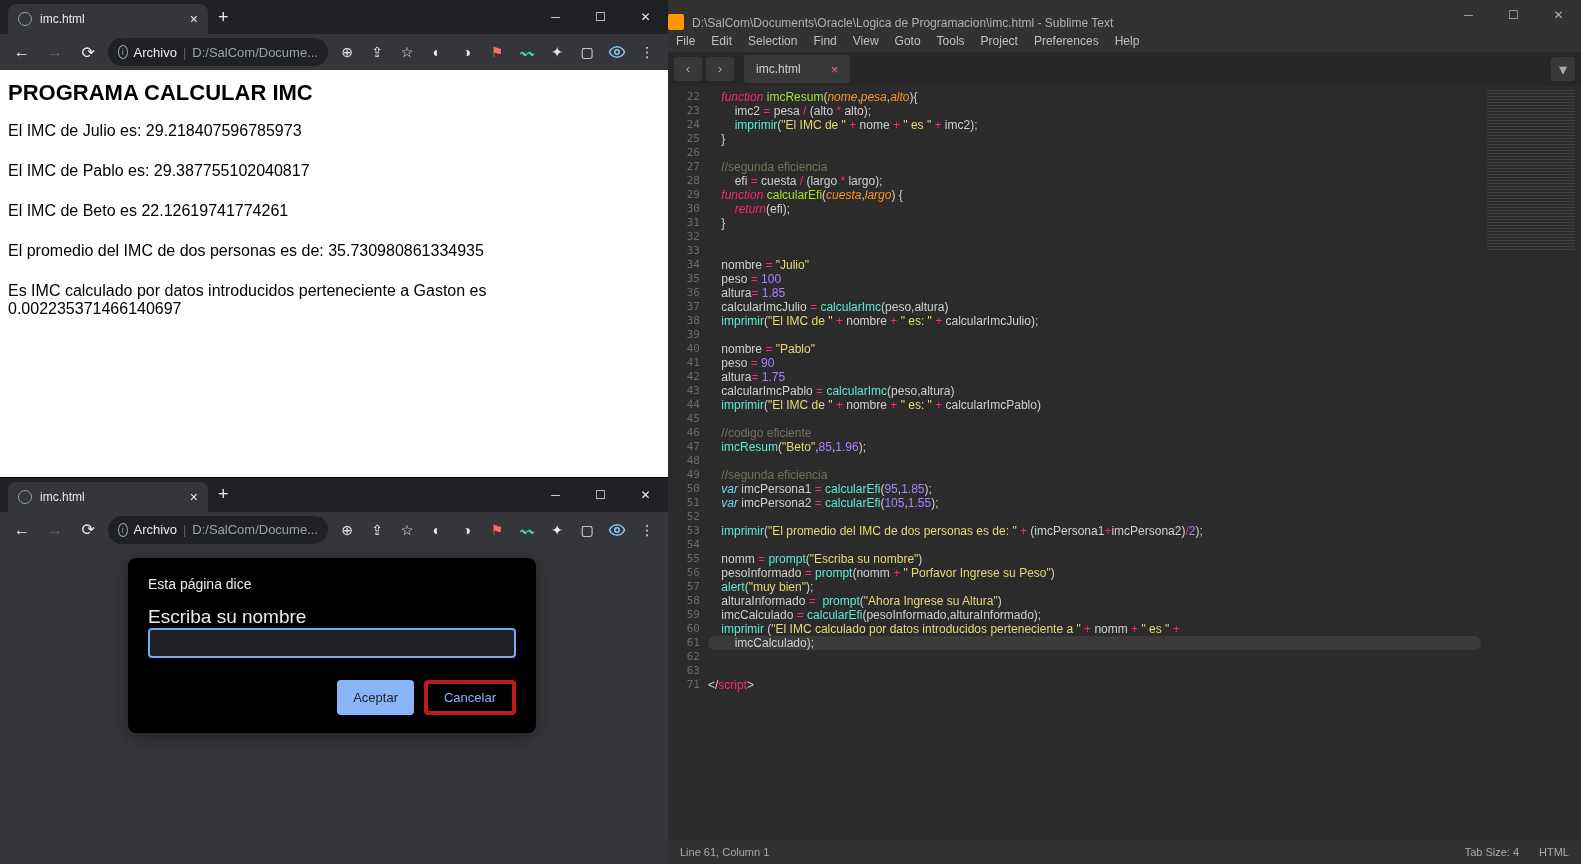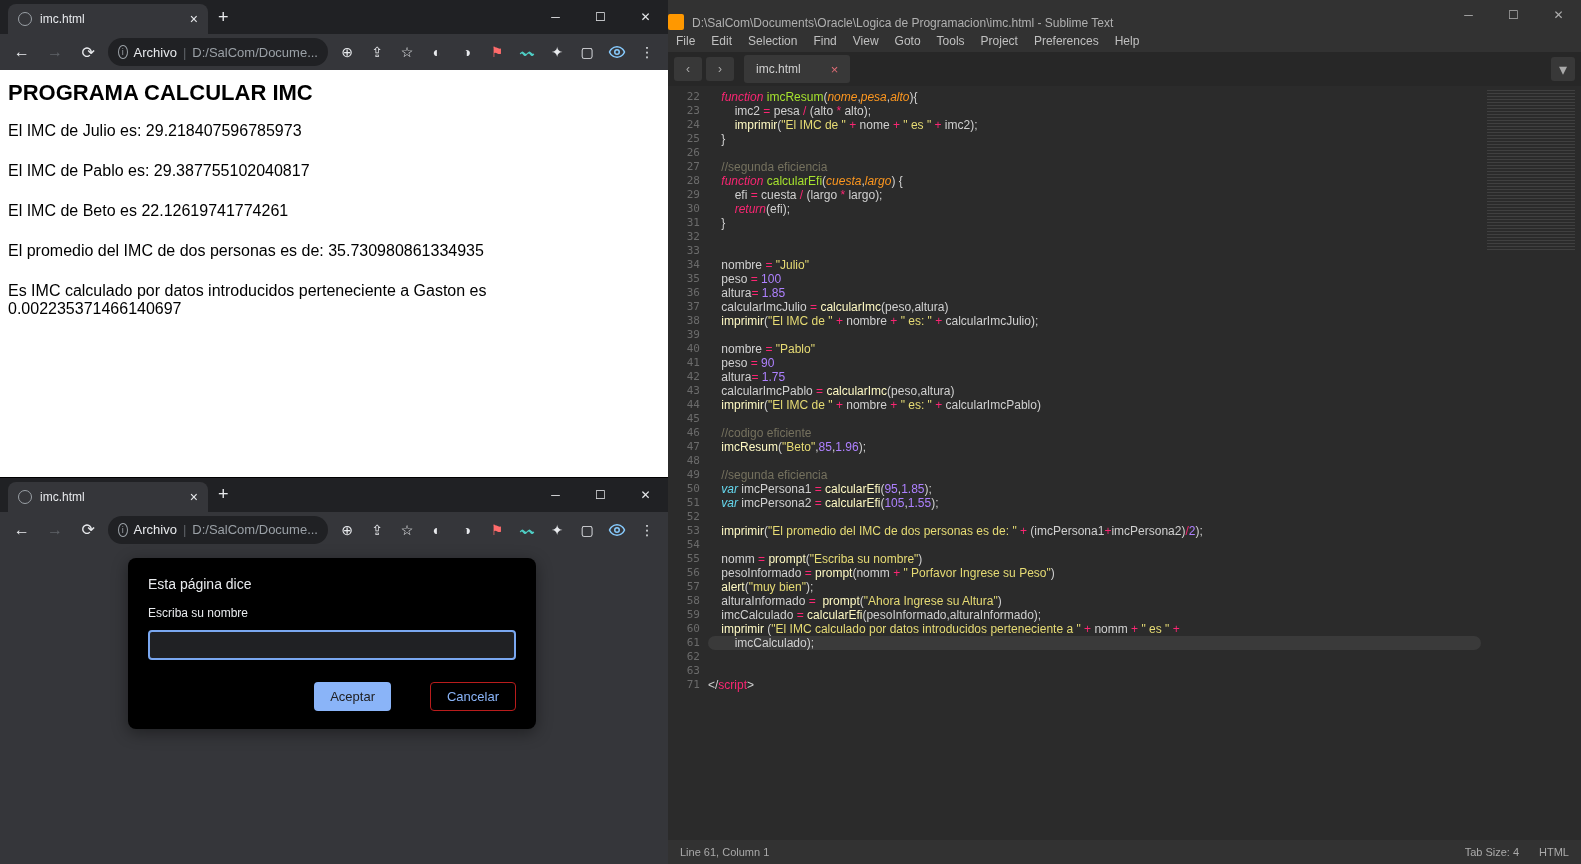--- a/index.html
+++ b/index.html
@@ -34,26 +34,26 @@
 
 .page { flex:1; background:#fff; padding:10px 8px; font-family:"Times New Roman",serif; color:#000; }
 .page h1 { font-size:22px; font-weight:700; margin-bottom:16px; }
 .page p { font-size:16px; margin-bottom:22px; }
 
 
 .cr-win2 { border-top:1px solid #000; }
 .page2 { background:#35363a; flex:1; position:relative; }
 .dialog { position:absolute; top:10px; left:128px; width:408px; background:#000000; border-radius:8px; padding:18px 20px; box-shadow:0 4px 16px rgba(0,0,0,.4); }
 .dialog .hd { color:#e8eaed; font-size:14px; margin-bottom:14px; }
-.dialog .lbl { color:#e8eaed; font-size:12px; margin-bottom:10px; }
+.dialog .lbl { color:#e8eaed; font-size:19px; }
 .dialog input { width:100%; height:30px; background:#202124; border:2px solid #7aa7f0; border-radius:4px; color:#e8eaed; padding:0 6px; font-size:13px; outline:none; }
 .dialog .btns { display:flex; justify-content:flex-end; gap:10px; margin-top:22px; }
 .dialog .btn { padding:6px 16px; border-radius:4px; font-size:13px; cursor:pointer; border:none; }
 .dialog .btn.pri { background:#8ab4f8; color:#202124;margin-left:20px; }
-.dialog .btn.sec { background:transparent; color:#8ab4f8; border:1px solid #b91c1c;margin-left:29px; }
+.dialog .btn.sec { background:transparent; color:#8ab4f8; border:4px solid #b91c1c; }
 
 
 .right { flex:1; height:864px; background:#2b2b2b; display:flex; flex-direction:column; }
 .st-titlebar { height:30px; background:#323232; display:flex; align-items:flex-end; padding:0 0; }
 .st-logo { width:16px; height:16px; background:#ff9800; border-radius:2px; margin-right:8px; }
 .st-title { color:#b0b0b0; font-size:12px; }
 .st-winctl { margin-left:auto; display:flex; }
 .st-winctl span { width:45px; height:30px; display:flex; align-items:center; justify-content:center; color:#b0b0b0; font-size:12px; }
 .st-menu { height:22px; background:#323232; display:flex; align-items:center; padding:0 8px; gap:16px; }
 .st-menu span { color:#c0c0c0; font-size:12px; cursor:pointer; }
@@ -64,21 +64,21 @@
 .st-tab .cls { color:#e06c75; font-size:13px; }
 .st-dd { margin-left:auto; width:24px; height:24px; background:#383838; display:flex; align-items:center; justify-content:center; color:#aaa; border-radius:3px; }
 
 .st-body { flex:1; display:flex; position:relative; overflow:hidden; }
 .st-gutter { width:40px; background:#2b2b2b; padding-top:4px; }
 .st-gutter div { color:#6b6b6b; font-size:11px; text-align:right; padding-right:8px; height:14px; font-family:Consolas,monospace; line-height:14px; }
 .st-code { flex:1; background:#2b2b2b; padding-top:4px; font-family:Consolas,monospace; font-size:12px; position:relative; }
 .st-code .ln { height:14px; line-height:14px; white-space:pre; color:#d0d0d0; }
 .st-code .hl { background:#3a3a3a;border-radius:7px; }
 .c-kw { color:#f92672; font-style:italic; }
-.c-fn { color:#fef9c3; }
+.c-fn { color:#5eead4; }
 .c-fn2 { color:#a6e22e; }
 .c-prm { color:#fd971f; font-style:italic; }
 .c-op { color:#f92672; }
 .c-str { color:#e6db74; }
 .c-num { color:#ae81ff; }
 .c-cmt { color:#75715e; }
 .c-var { color:#66d9ef; font-style:italic; }
 .c-pl { color:#d0d0d0; }
 
 .st-minimap { width:100px; background:#2b2b2b; position:relative; }
@@ -279,22 +279,22 @@
           <div>63</div>
           <div>71</div>
         </div>
       <div class="st-code" id="codearea">
           <div class="ln">    <span class="c-kw">function</span><span class="c-pl"> </span><span class="c-fn2">imcResum</span><span class="c-pl">(</span><span class="c-prm">nome</span><span class="c-pl">,</span><span class="c-prm">pesa</span><span class="c-pl">,</span><span class="c-prm">alto</span><span class="c-pl">)</span><span class="c-pl">{</span></div>
           <div class="ln">    <span class="c-pl">    imc2 </span><span class="c-op">=</span><span class="c-pl"> pesa </span><span class="c-op">/</span><span class="c-pl"> (alto </span><span class="c-op">*</span><span class="c-pl"> alto);</span></div>
           <div class="ln">    <span class="c-pl">    </span><span class="c-fn">imprimir</span><span class="c-pl">(</span><span class="c-str">"El IMC de "</span><span class="c-pl"> </span><span class="c-op">+</span><span class="c-pl"> nome </span><span class="c-op">+</span><span class="c-pl"> </span><span class="c-str">" es "</span><span class="c-pl"> </span><span class="c-op">+</span><span class="c-pl"> imc2);</span></div>
           <div class="ln">    <span class="c-pl">}</span></div>
           <div class="ln">    </div>
           <div class="ln">    <span class="c-cmt">//segunda eficiencia</span></div>
+          <div class="ln">    <span class="c-pl">    efi </span><span class="c-op">=</span><span class="c-pl"> cuesta </span><span class="c-op">/</span><span class="c-pl"> (largo </span><span class="c-op">*</span><span class="c-pl"> largo);</span></div>
           <div class="ln">    <span class="c-kw">function</span><span class="c-pl"> </span><span class="c-fn2">calcularEfi</span><span class="c-pl">(</span><span class="c-prm">cuesta</span><span class="c-pl">,</span><span class="c-prm">largo</span><span class="c-pl">) {</span></div>
-          <div class="ln">    <span class="c-pl">    efi </span><span class="c-op">=</span><span class="c-pl"> cuesta </span><span class="c-op">/</span><span class="c-pl"> (largo </span><span class="c-op">*</span><span class="c-pl"> largo);</span></div>
           <div class="ln">    <span class="c-pl">    </span><span class="c-kw">return</span><span class="c-pl">(efi);</span></div>
           <div class="ln">    <span class="c-pl">}</span></div>
           <div class="ln">    </div>
           <div class="ln">    </div>
           <div class="ln">    <span class="c-pl">nombre </span><span class="c-op">=</span><span class="c-pl"> </span><span class="c-str">"Julio"</span></div>
           <div class="ln">    <span class="c-pl">peso </span><span class="c-op">=</span><span class="c-pl"> </span><span class="c-num">100</span></div>
           <div class="ln">    <span class="c-pl">altura</span><span class="c-op">=</span><span class="c-pl"> </span><span class="c-num">1.85</span></div>
           <div class="ln">    <span class="c-pl">calcularImcJulio </span><span class="c-op">=</span><span class="c-pl"> </span><span class="c-fn">calcularImc</span><span class="c-pl">(peso,altura)</span></div>
           <div class="ln">    <span class="c-fn">imprimir</span><span class="c-pl">(</span><span class="c-str">"El IMC de "</span><span class="c-pl"> </span><span class="c-op">+</span><span class="c-pl"> nombre </span><span class="c-op">+</span><span class="c-pl"> </span><span class="c-str">" es: "</span><span class="c-pl"> </span><span class="c-op">+</span><span class="c-pl"> calcularImcJulio);</span></div>
           <div class="ln">    </div>

